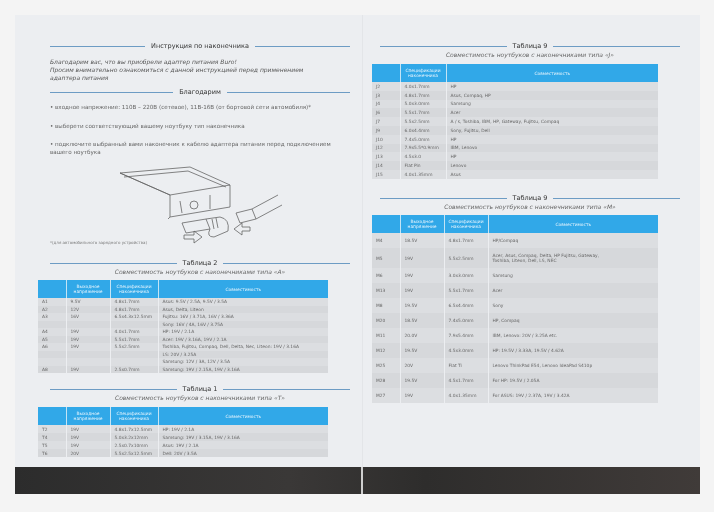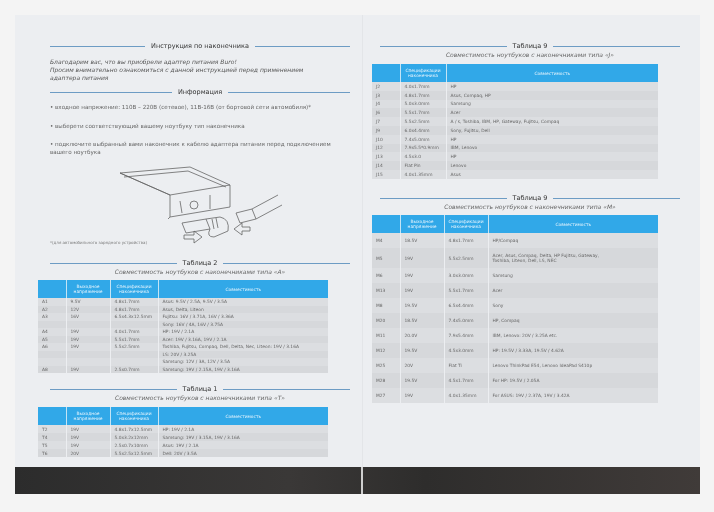--- a/index.html
+++ b/index.html
@@ -48,21 +48,21 @@
       <span class="t">Инструкция по наконечника</span>
       <div class="line"></div>
   </div>
   <div class="intro">
     <div>Благодарим вас, что вы приобрели адаптер питания Buro!</div>
     <div>Просим внимательно ознакомиться с данной инструкцией перед применением</div>
     <div>адаптера питания</div>
   </div>
   <div class="section-head" style="top:86px">
     <div class="line"></div>
-      <span class="t">Информация</span>
+      <span class="t">Благодарим</span>
       <div class="line"></div>
   </div>
   <div class="bullets">
     <div>• входное напряжение: 110В – 220В (сетевое), 11В-16В (от бортовой сети автомобиля)*</div>
     <div>• выберети соответствующий вашему ноутбуку тип наконечника</div>
     <div>• подключите выбранный вами наконечник к кабелю адаптера питания перед подключением вашего ноутбука</div>
   </div>
 
   <svg class="illus" viewBox="0 0 180 80" fill="none" stroke="#666" stroke-width="0.8">
     <path d="M10 8 L80 2 L120 20 L60 30 Z"></path>

